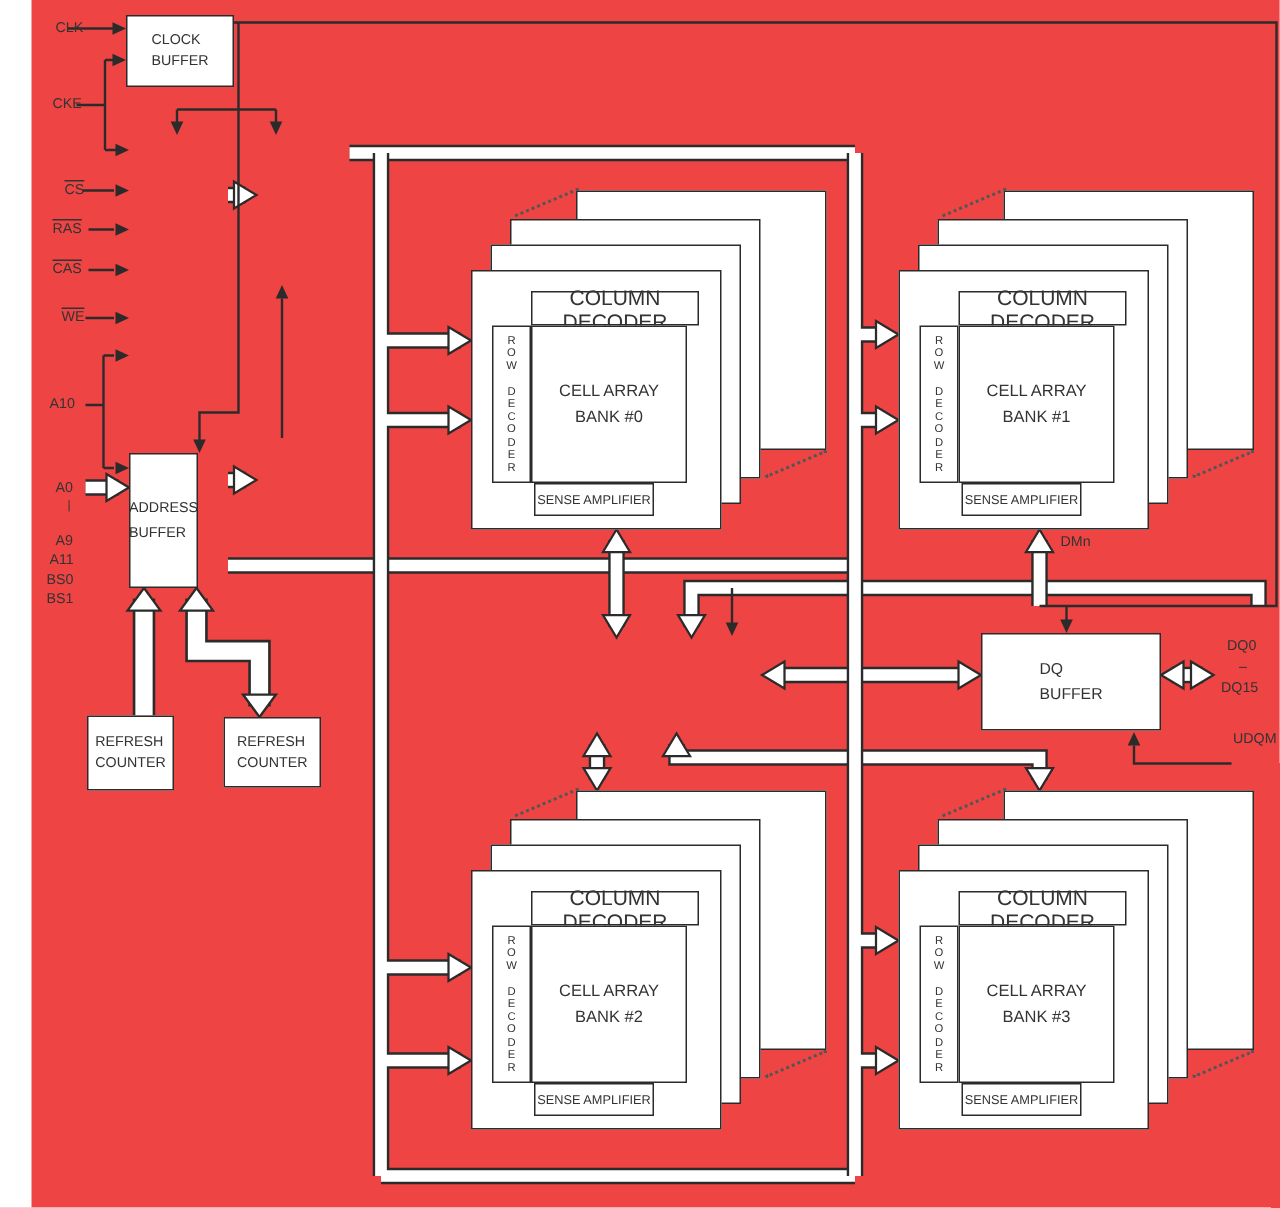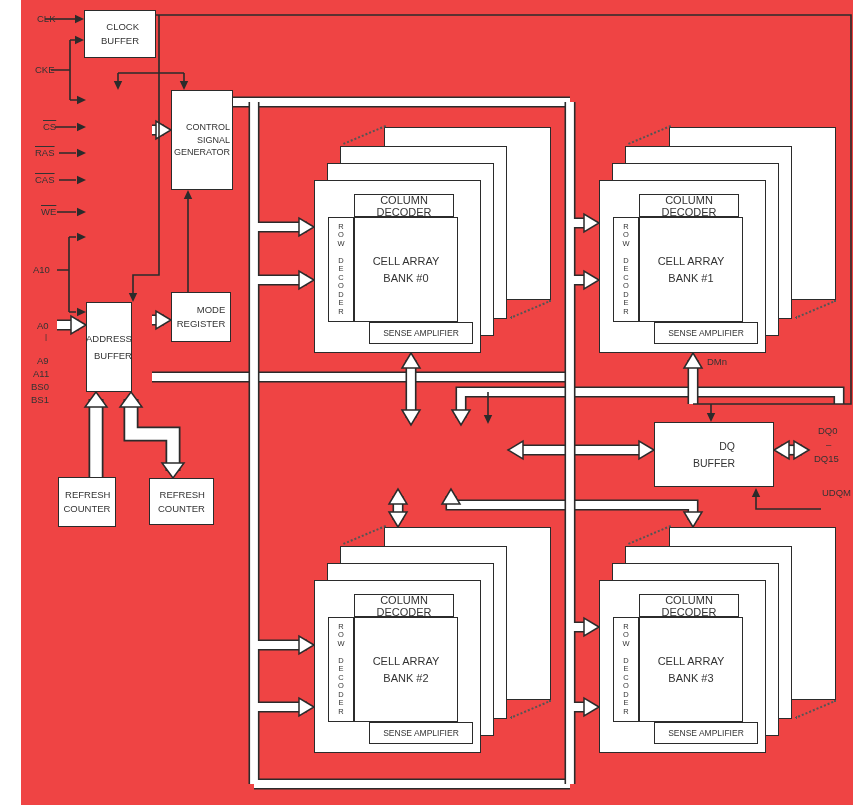--- a/index.html
+++ b/index.html
@@ -1,36 +1,36 @@
 <!DOCTYPE html>
 <html><head>
 <meta charset="utf-8">
 <style>
   html,body{margin:0;padding:0;background:#fff;}
   .stage{position:relative;width:853px;height:805px;background:#ef4444;overflow:hidden;
          font-family:"Liberation Sans",sans-serif;margin-left:21px;}
   .stage svg{position:absolute;left:0;top:0;}
   .block{position:absolute;box-sizing:border-box;border:1.8px solid #2b2b2b;background:#fff;
-         display:flex;align-items:center;justify-content:center;text-align:right;
+         display:flex;align-items:center;justify-content:center;text-align:left;
          font-size:9.5px;color:#333;white-space:pre-line;line-height:14px;z-index:3;}
   .sig{position:absolute;font-size:9.5px;color:#333;z-index:4;white-space:nowrap;}
   .ovl{text-decoration:overline;}
   .bank{position:absolute;width:237px;height:226px;z-index:2;}
   .layer{position:absolute;width:167px;height:173px;box-sizing:border-box;
          border:1.6px solid #2b2b2b;background:#fff;}
   .l3{left:70px;top:0;} .l2{left:26px;top:19px;} .l1{left:13px;top:36px;} .front{left:0;top:53px;}
   .dots{position:absolute;width:46px;border-top:2px dotted #555;
         transform:rotate(-23deg);transform-origin:0 0;}
   .tl{left:29px;top:16px;} .br{left:196px;top:190px;width:44px;}
   .inner{position:absolute;box-sizing:border-box;border:1.4px solid #2b2b2b;background:#fff;
          display:flex;align-items:center;justify-content:center;text-align:center;color:#333;}
-  .cd{left:39px;top:13px;width:100px;height:23px;font-size:11px;}
+  .cd{left:39px;top:13px;width:112px;height:23px;font-size:14px;}
   .rd{left:13px;top:36px;width:26px;height:105px;font-size:7.5px;line-height:8.5px;white-space:pre-line;}
   .cell{left:39px;top:36px;width:104px;height:105px;font-size:11px;line-height:17px;white-space:pre-line;}
-  .sa{left:54px;top:141px;width:104px;height:22px;font-size:8.5px;}
+  .sa{left:41px;top:141px;width:80px;height:22px;font-size:8.5px;}
 </style>
 </head>
 <body>
 
 <div class="stage">
 
 <svg width="853" height="805" viewBox="0 0 853 805">
 
   <g>
     <path d="M 440,418 V 392 H 818 V 404" stroke="#2b2b2b" stroke-width="11" fill="none"></path>
@@ -181,25 +181,20 @@
 
 <div class="sig" style="left:686px;top:356px">DMn</div>
 <div class="sig" style="left:797px;top:425px">DQ0</div>
 <div class="sig" style="left:805px;top:439px">–</div>
 <div class="sig" style="left:793px;top:453px">DQ15</div>
 <div class="sig" style="left:801px;top:487px">UDQM</div>
 <div class="sig" style="left:848px;top:505px">LDQM</div>
 
 <div class="block" style="left:63px;top:10px;width:72px;height:48px">CLOCK
 BUFFER</div>
-<div class="block" style="left:150px;top:90px;width:62px;height:100px;font-size:9px;line-height:12.5px">CONTROL
-SIGNAL
-GENERATOR</div>
-<div class="block" style="left:150px;top:292px;width:60px;height:50px">MODE
-REGISTER</div>
 <div class="block" style="left:65px;top:302px;width:46px;height:90px;line-height:17px">ADDRESS
 BUFFER</div>
 <div class="block" style="left:37px;top:477px;width:58px;height:50px">REFRESH
 COUNTER</div>
 <div class="block" style="left:128px;top:478px;width:65px;height:47px">REFRESH
 COUNTER</div>
 <div class="block" style="left:633px;top:422px;width:120px;height:65px;font-size:10.5px;line-height:17px">DQ
 BUFFER</div>
 
 <div class="bank" style="left:293px;top:127px">

